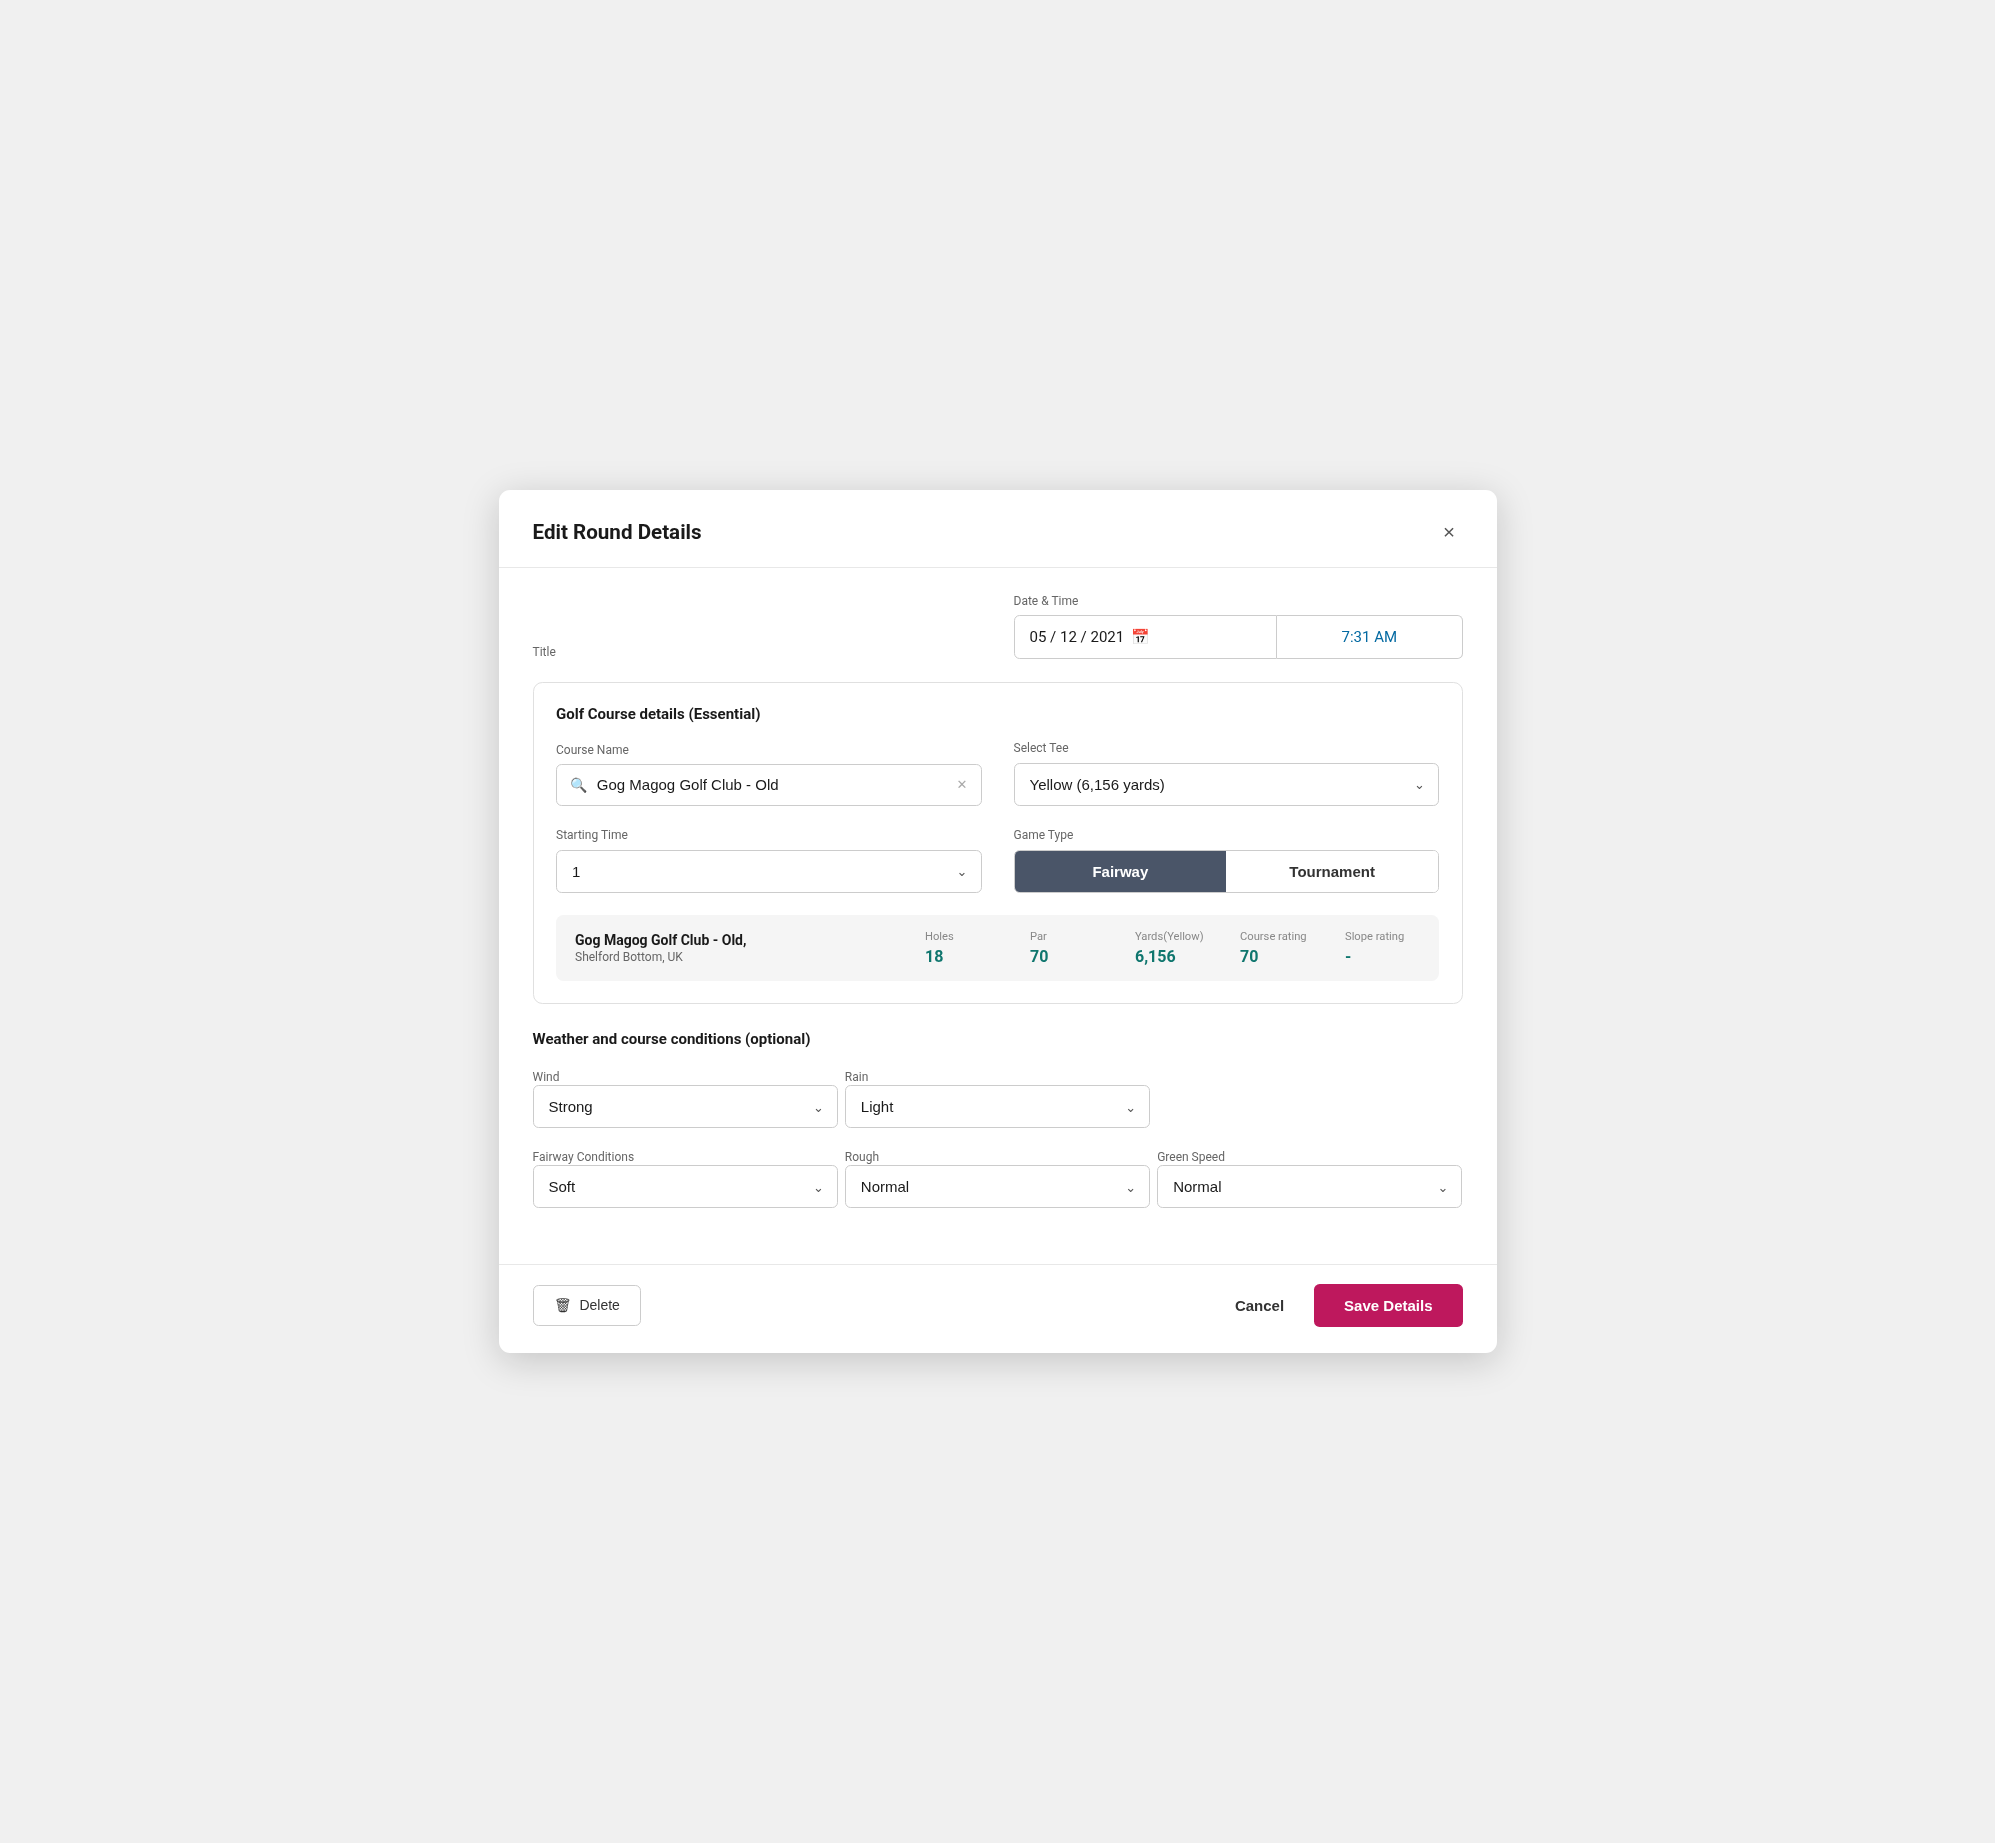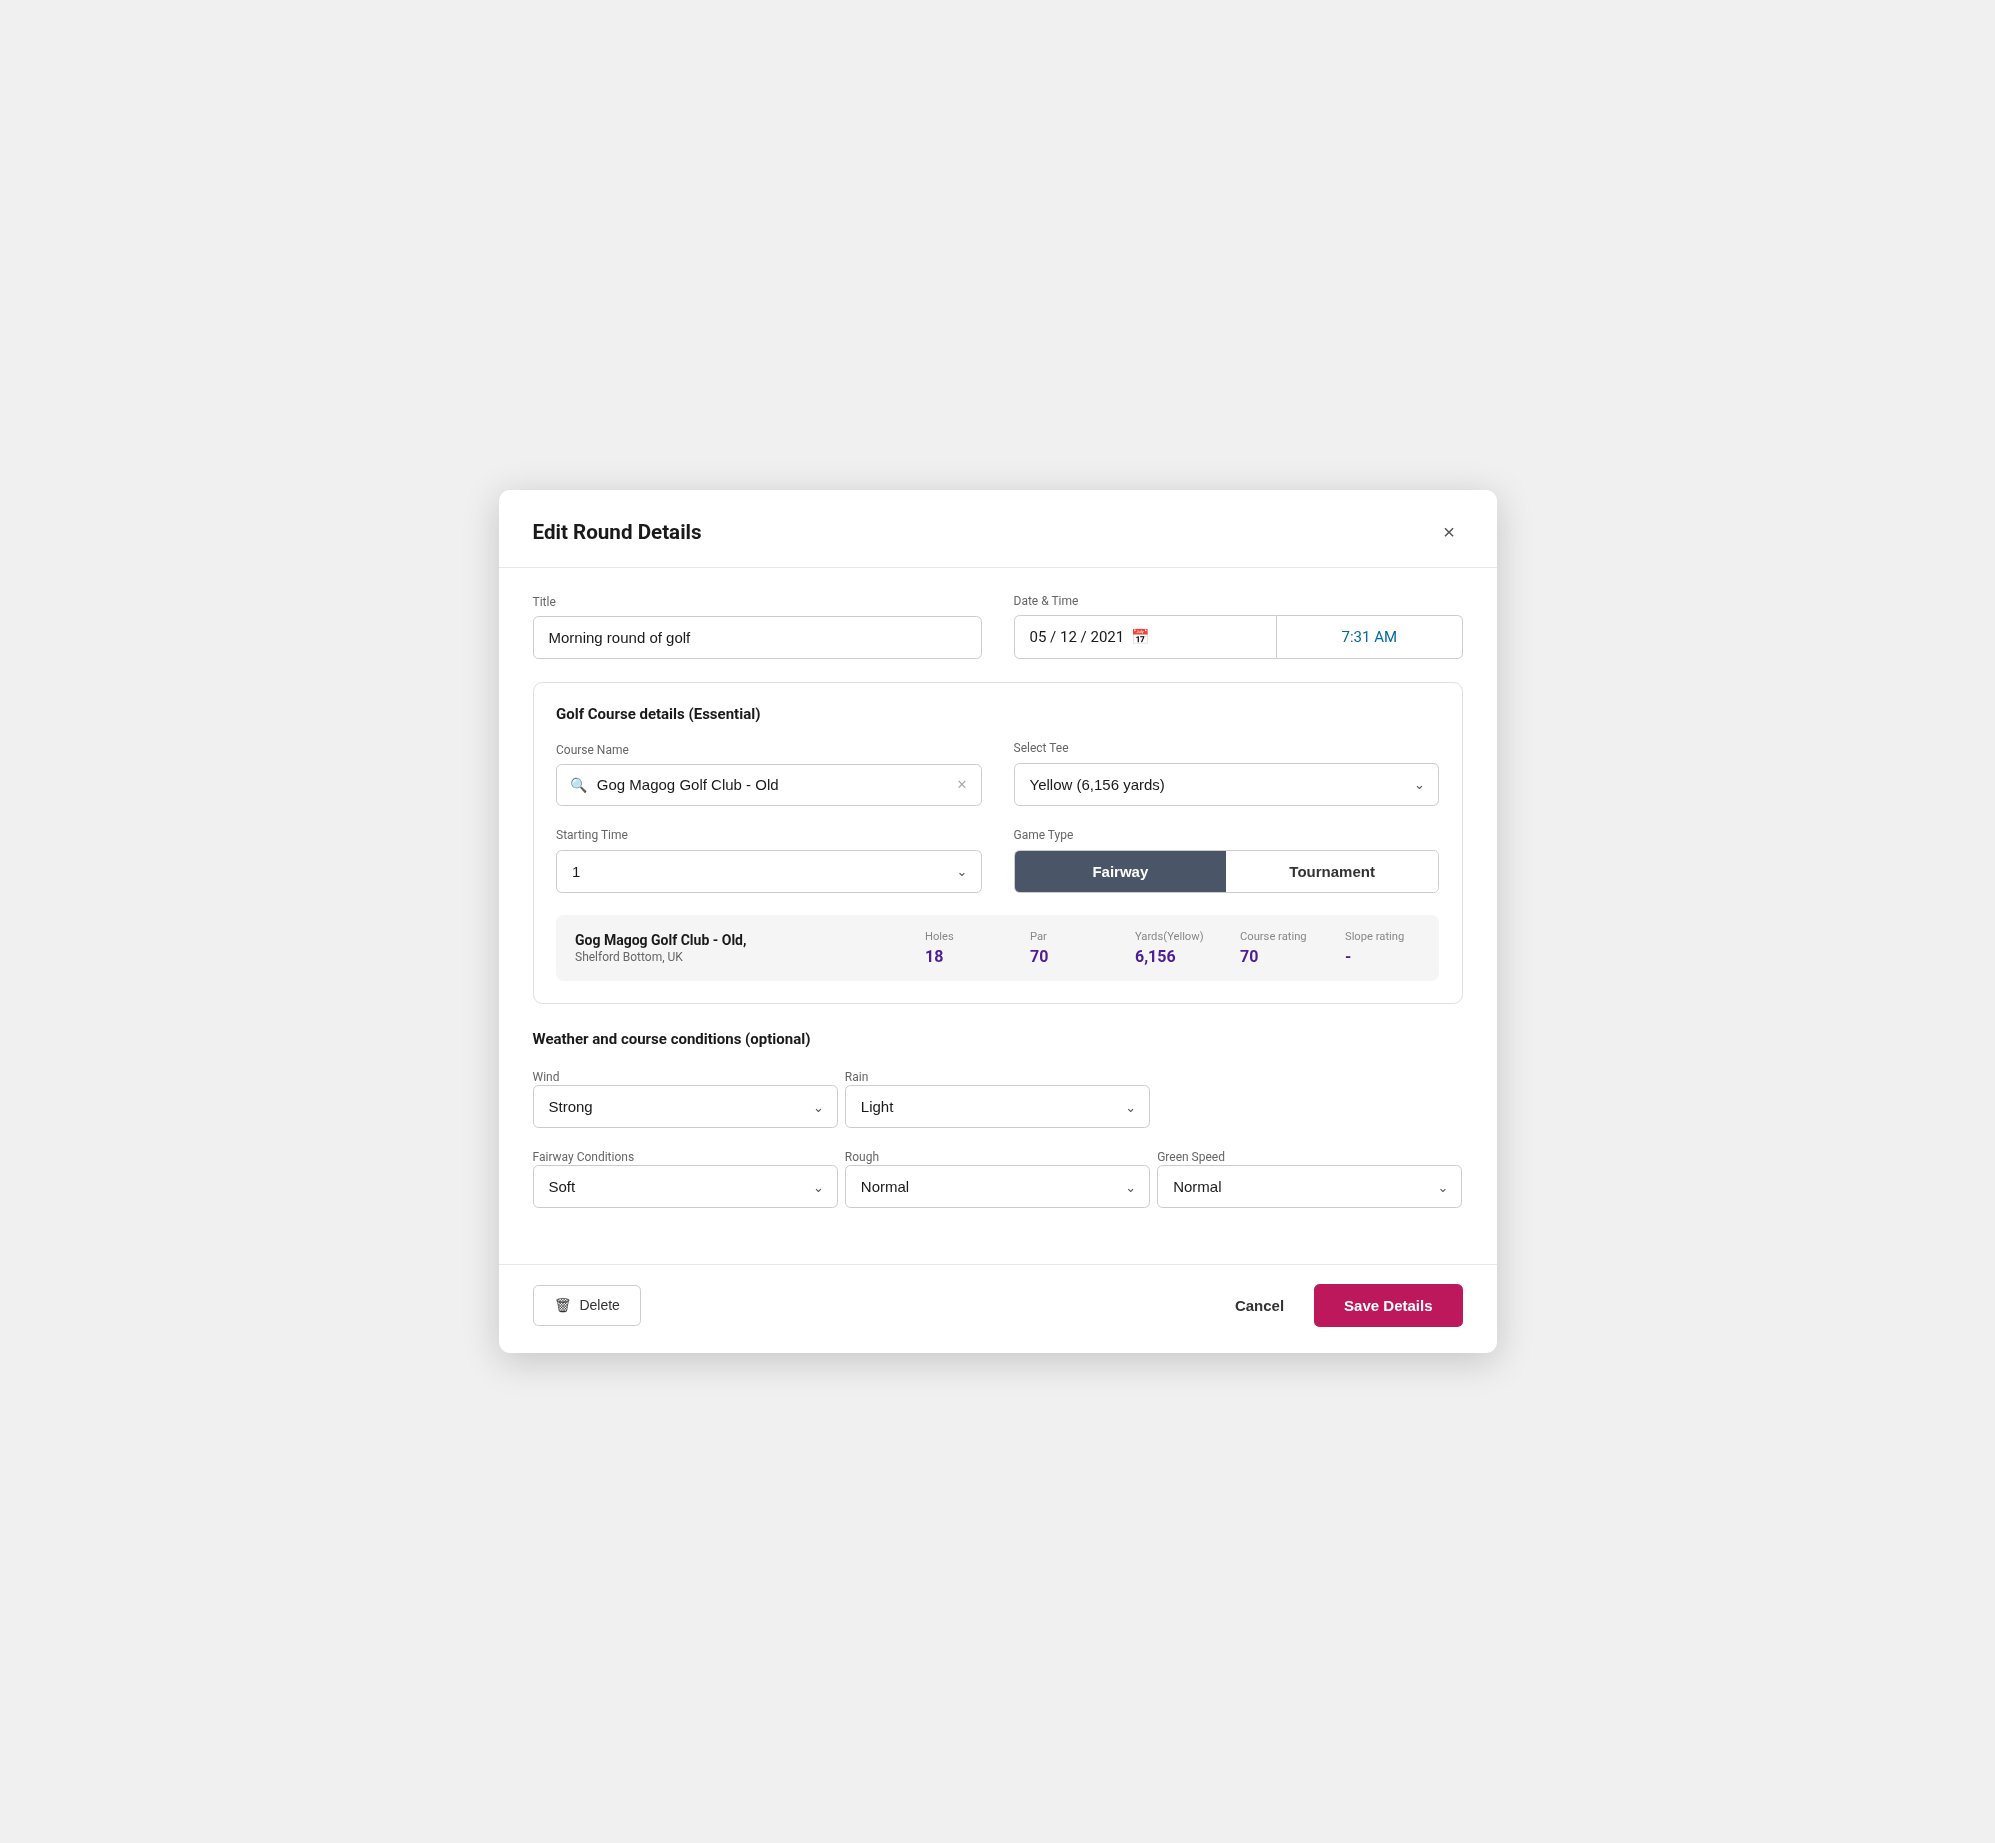--- a/index.html
+++ b/index.html
@@ -228,21 +228,21 @@
       min-width: 75px;
     }
     .course-stat-label {
       font-size: 11.2px;
       color: #888;
       margin-bottom: 3.7px;
     }
     .course-stat-value {
       font-size: 16px;
       font-weight: 700;
-      color: #4c1d95;
+      color: #0f766e;
       text-align: right;
     }
     .conditions-section {
       margin-bottom: 26px;
     }
     .dropdown-row {
       display: flex;
       gap: 7px;
       margin-bottom: 19px;
     }
@@ -303,21 +303,20 @@
   <div class="modal-header">
     <span class="modal-title">Edit Round Details</span>
     <button class="close-btn">×</button>
   </div>
 
   <div class="modal-body">
 
     <div class="form-row">
       <div class="form-group full">
         <label class="form-label">Title</label>
-        <input class="form-input" type="text" value="Morning round of golf" style="">
       </div>
       <div class="form-group half">
         <label class="form-label">Date &amp; Time</label>
         <div class="date-time-group">
           <div class="date-field">
             <span>05 / 12 / 2021</span>
             <span class="calendar-icon">📅</span>
           </div>
           <div class="time-field">
             <span>7:31 AM</span>

